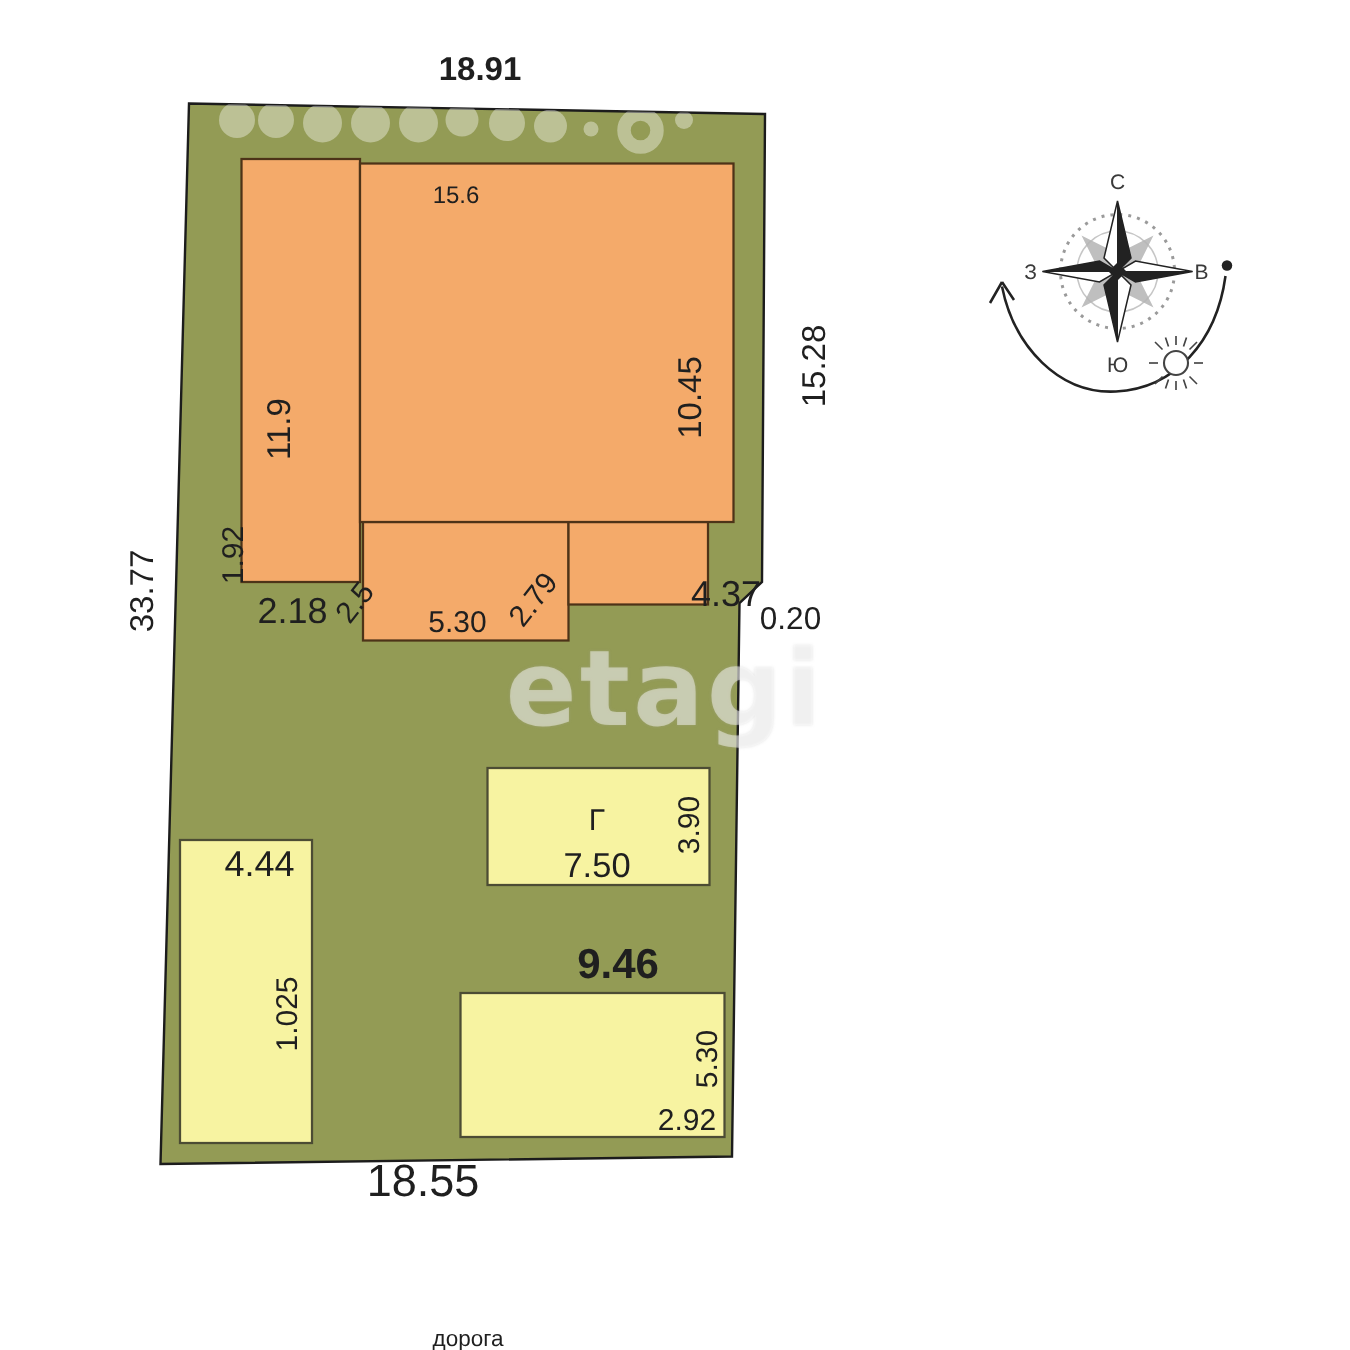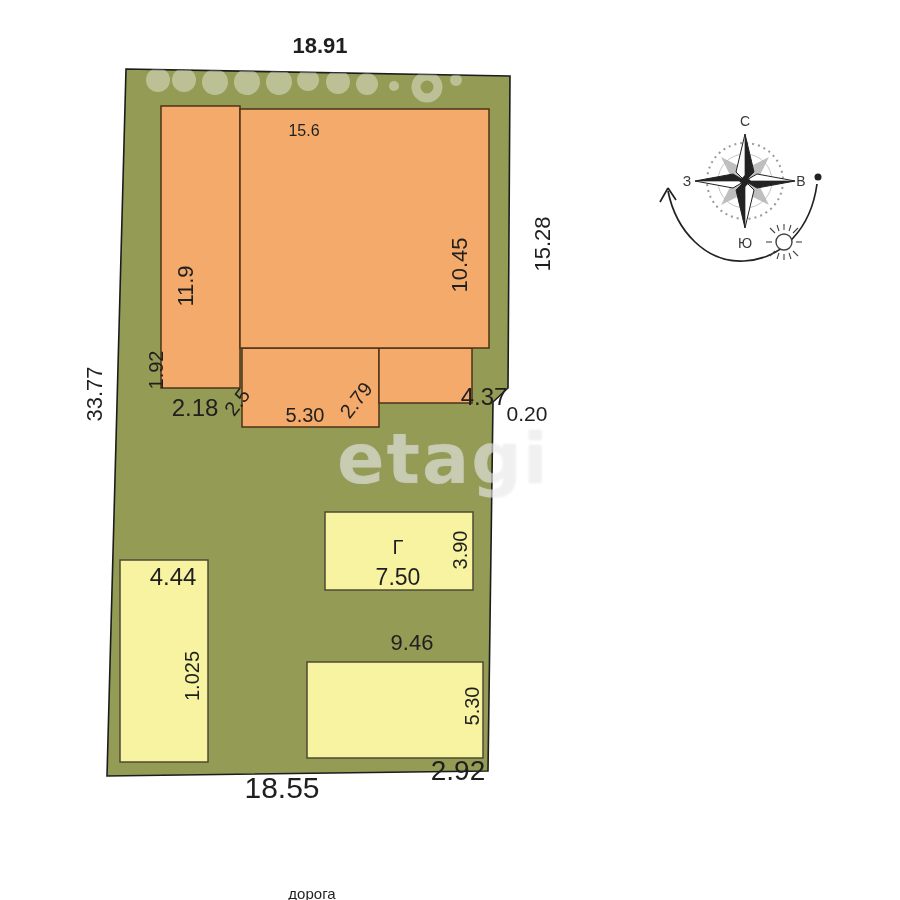--- a/index.html
+++ b/index.html
@@ -125,17 +125,17 @@
   <div class="lbl r52" style="left:356px;top:400px;font-size:20px;">2.79</div>
   <div class="lbl" style="left:440px;top:397px;font-size:24px;margin-left:44px;">4.37</div>
 
   <div class="lbl" style="left:398px;top:547px;font-size:20px;">Г</div>
   <div class="lbl" style="left:398px;top:577px;font-size:23px;">7.50</div>
   <div class="lbl r90" style="left:460px;top:550px;font-size:20px;">3.90</div>
 
   <div class="lbl" style="left:173px;top:577px;font-size:24px;">4.44</div>
   <div class="lbl r90" style="left:192px;top:676px;font-size:20px;">1.025</div>
 
-  <div class="lbl" style="left:412px;top:643px;font-size:22px;">9.46</div>
+  <div class="lbl" style="left:412px;top:643px;font-size:28px;font-weight:bold;">9.46</div>
   <div class="lbl r90" style="left:472px;top:706px;font-size:20px;">5.30</div>
-  <div class="lbl" style="left:458px;top:747px;font-size:28px;margin-top:24px;">2.92</div>
+  <div class="lbl" style="left:458px;top:747px;font-size:20px;">2.92</div>
 
 </div>
 
 </body></html>

